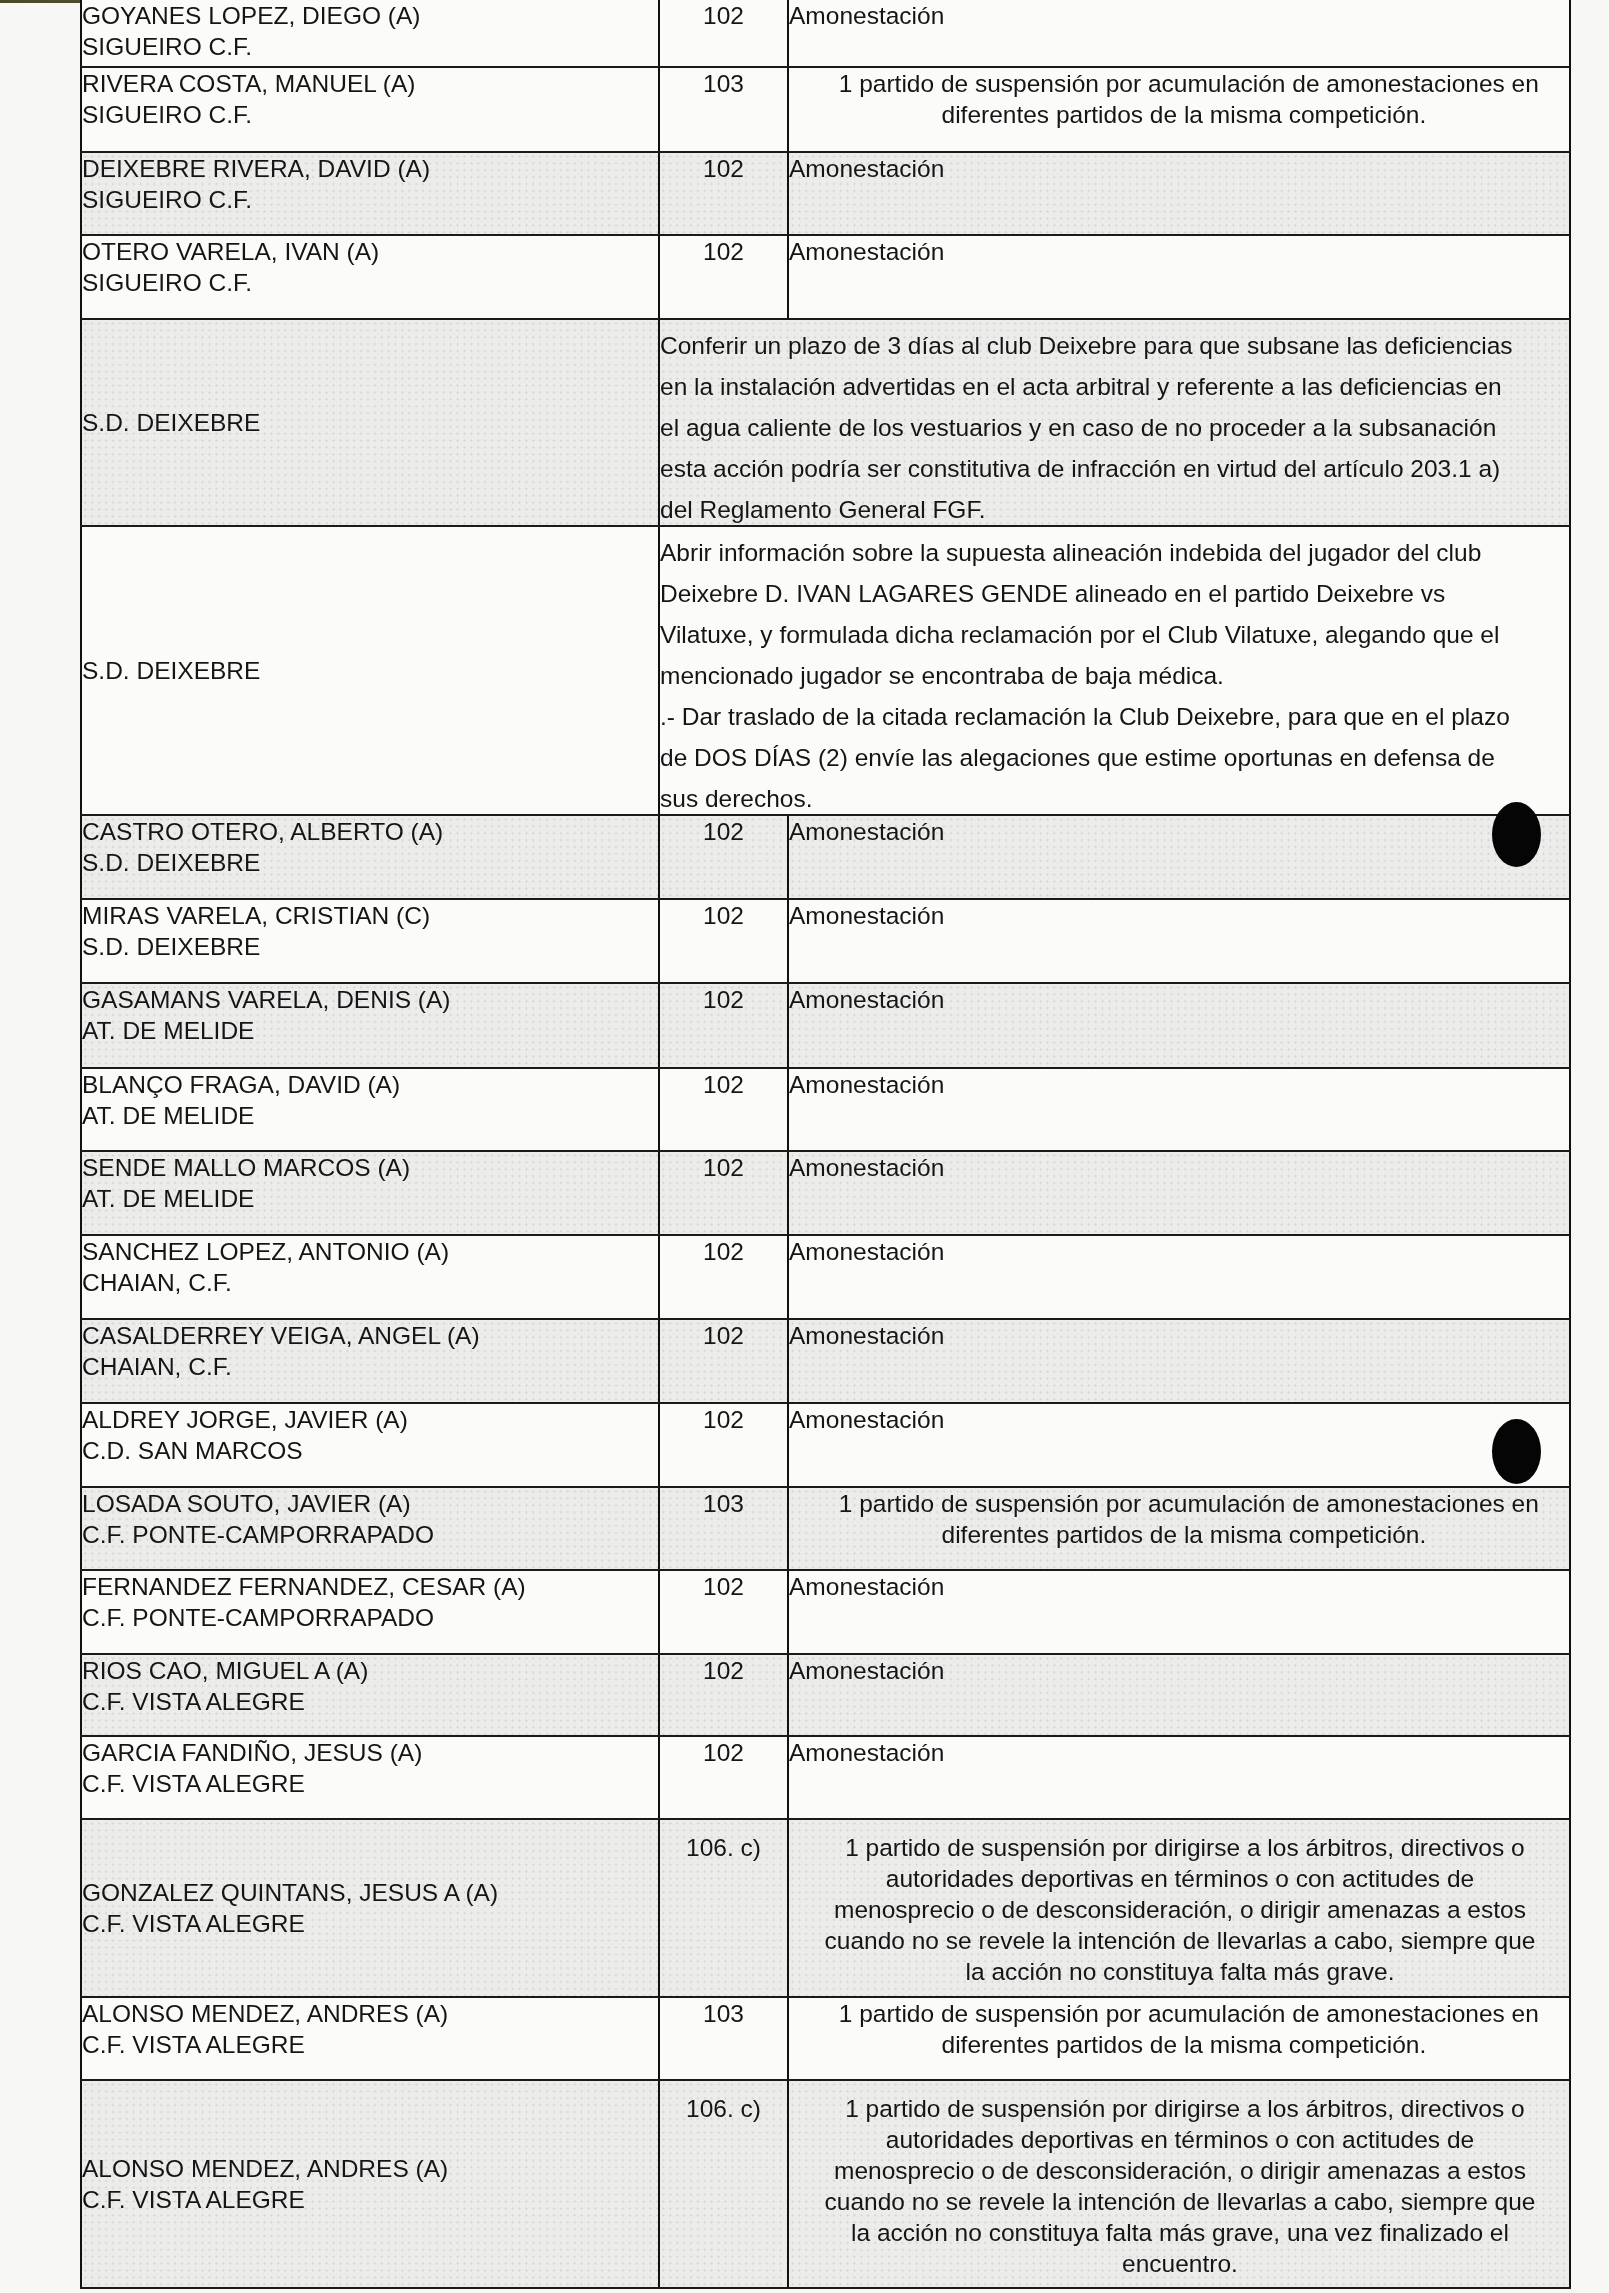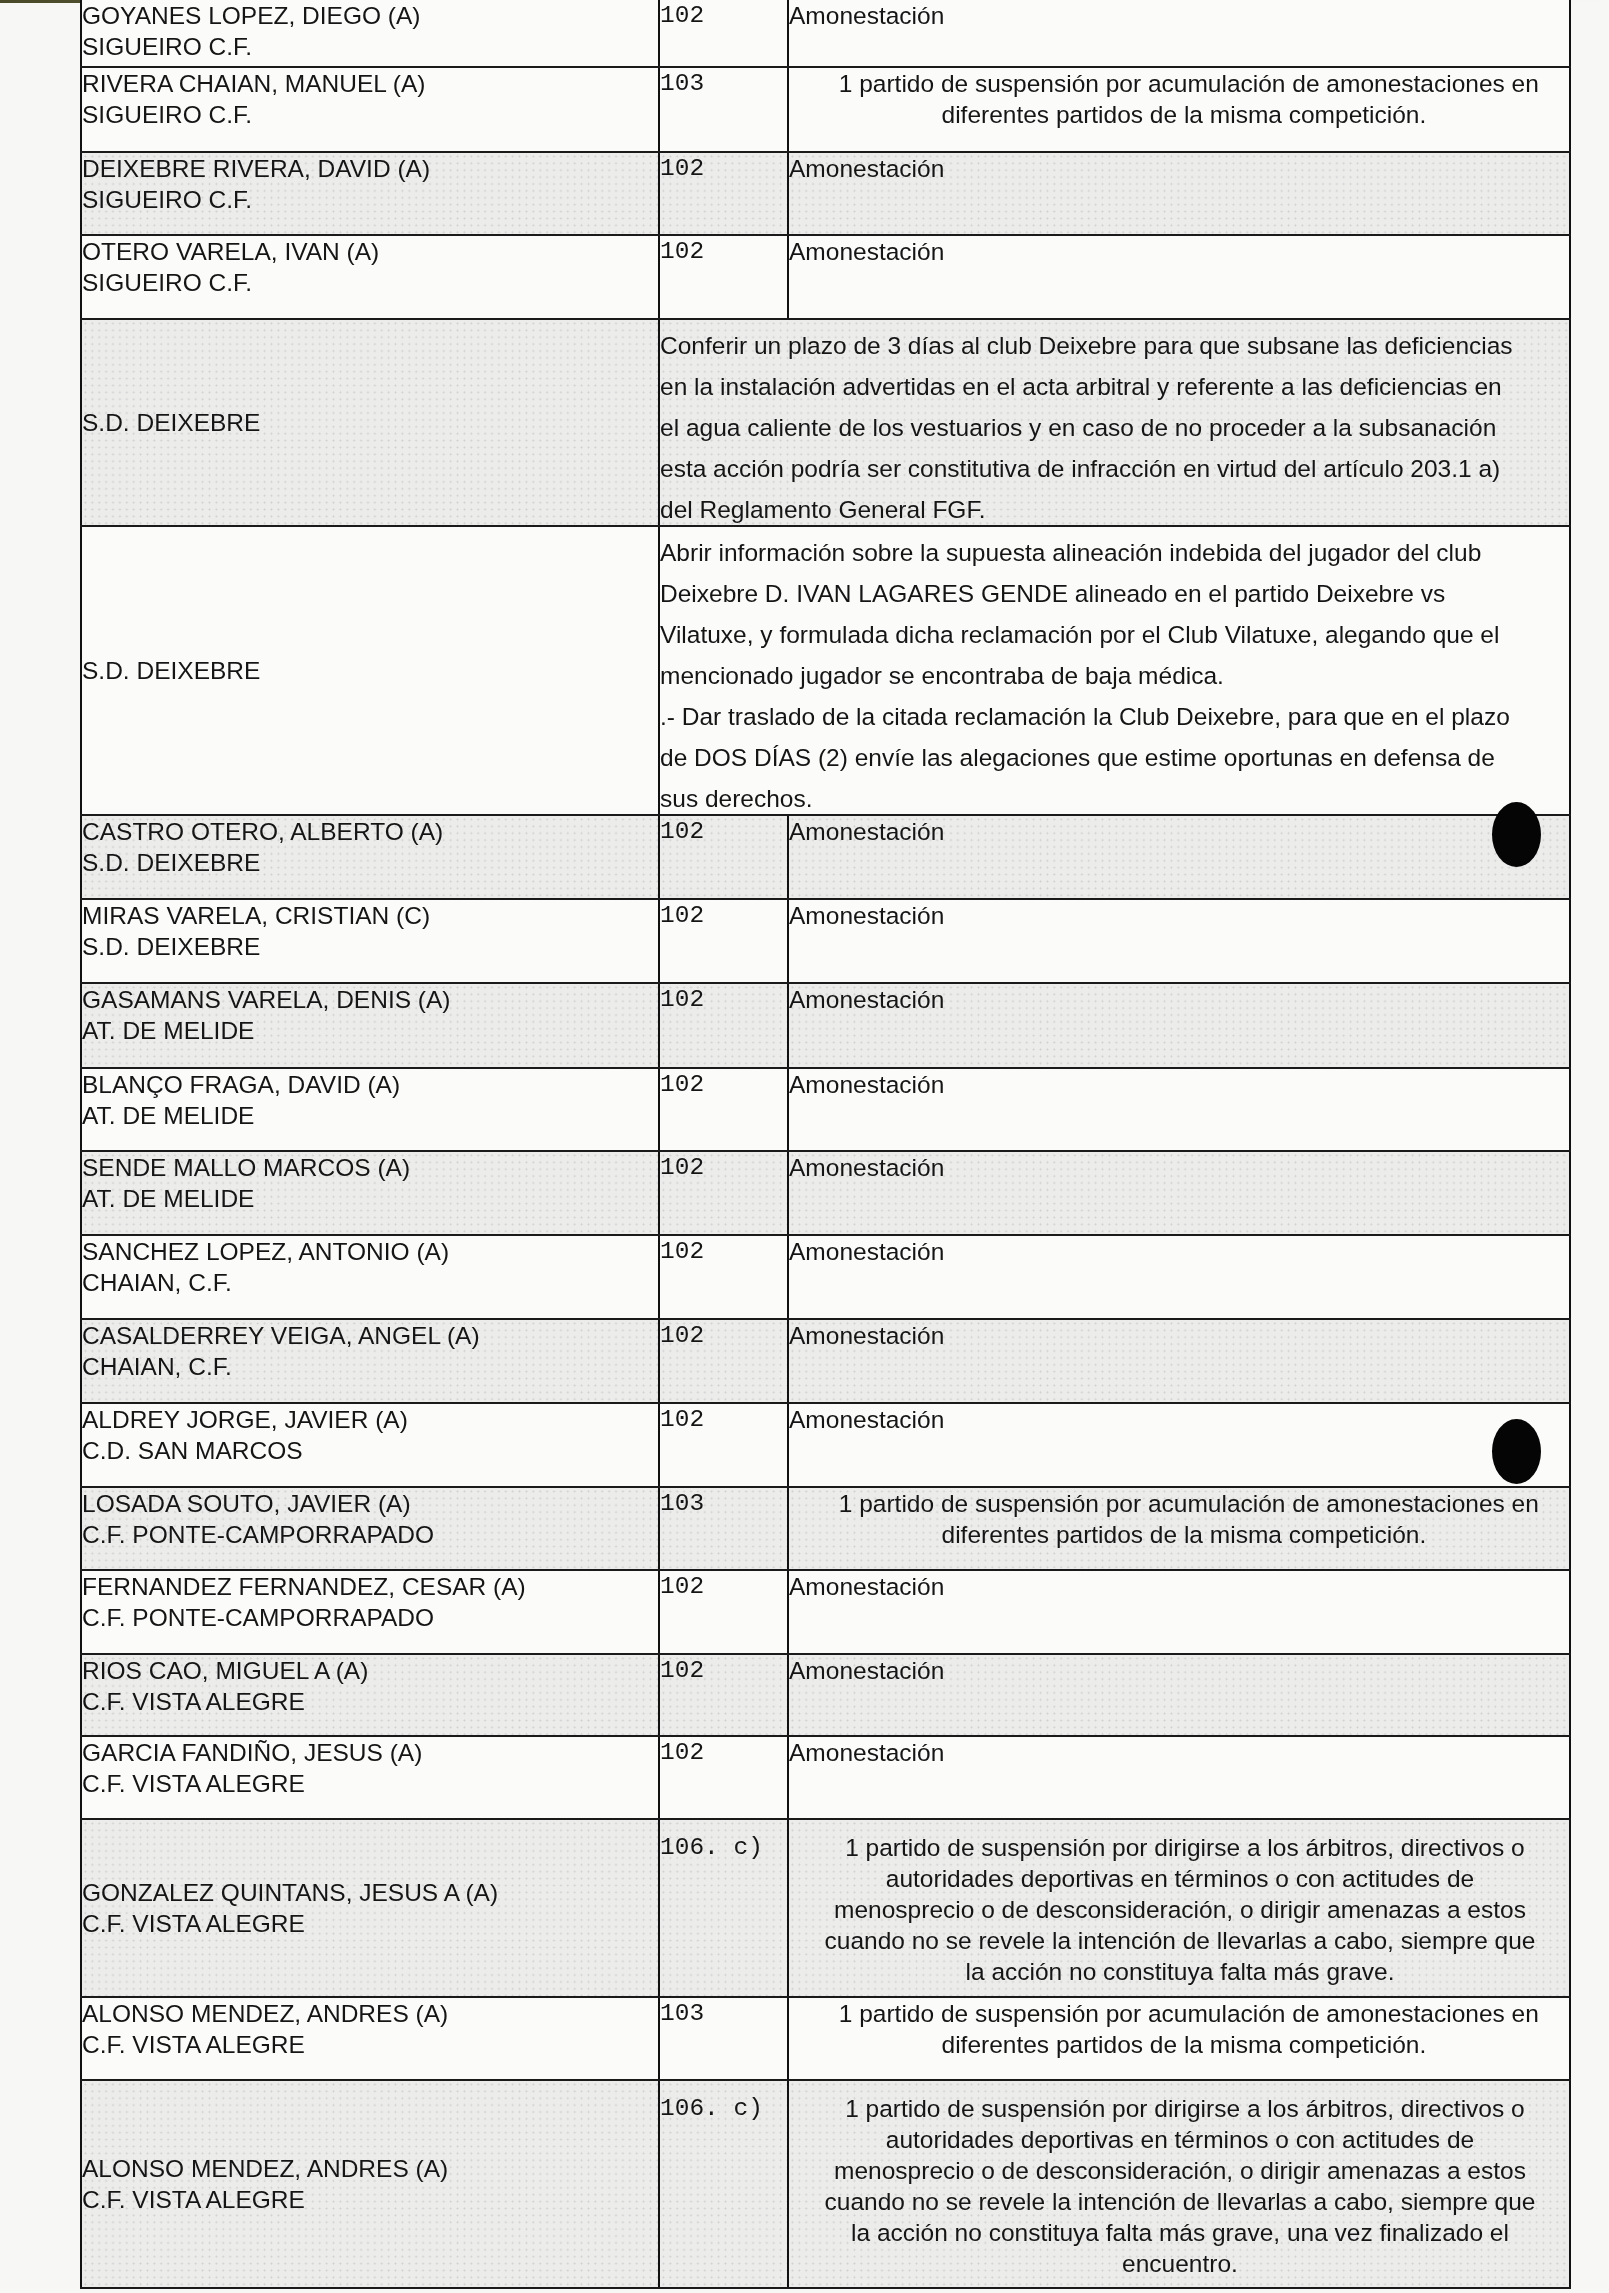--- a/index.html
+++ b/index.html
@@ -26,21 +26,21 @@
     border-bottom: 2.9px solid #1a1a1a;
     vertical-align: top;
     padding: 0;
     font-size: 24.5px;
     line-height: 31px;
     box-sizing: border-box;
   }
   tr.first td { border-top: none; }
   td.player { padding: 3.9px 9.8px 0 13.7px; }
   td.player.mid { vertical-align: middle; padding-top: 0; }
-  td.article { padding-top: 3.9px; font-family: Liberation Mono, monospace; }
+  td.article { text-align: center; padding-top: 3.9px; }
   td.article.code-106 { padding-top: 11.8px; }
   td.sanction { padding: 3.9px 13.7px 0 21.6px; margin-top: 17px; }
   td.sanction.long { padding-left: 9.8px; }
   td.sanction.para { padding: 11.8px 7.8px 7.8px 9.8px; }
   td.decision { padding: 11.8px 7.8px 9.8px 9.8px; text-align: justify; }
   td.decision .line { display: block; margin-top: 10px; }
   tr.shade td { background-color: #ececeb;
     background-image: radial-gradient(#cfcfcf 0.8px, transparent 1.2px);
     background-size: 6.9px 6.9px; }
   tr.plain td { background: #fbfbfa; }
@@ -69,21 +69,21 @@
       <td class="player">
         <span class="name">GOYANES LOPEZ, DIEGO (A)</span>
         <span class="club">SIGUEIRO C.F.</span>
       </td>
       <td class="article">102</td>
       <td class="sanction red-left">Amonestación</td>
     </tr>
 
     <tr class="plain" style="height:85px">
       <td class="player">
-        <span class="name">RIVERA CHAIAN, MANUEL (A)</span>
+        <span class="name">RIVERA COSTA, MANUEL (A)</span>
         <span class="club">SIGUEIRO C.F.</span>
       </td>
       <td class="article">103</td>
       <td class="sanction long red-left">
         <span class="sanction-text" style="padding-left:9.8px">1 partido de suspensión por acumulación de amonestaciones en</span>
         <span class="sanction-text">diferentes partidos de la misma competición.</span>
       </td>
     </tr>
 
     <tr class="shade" style="height:83px">

